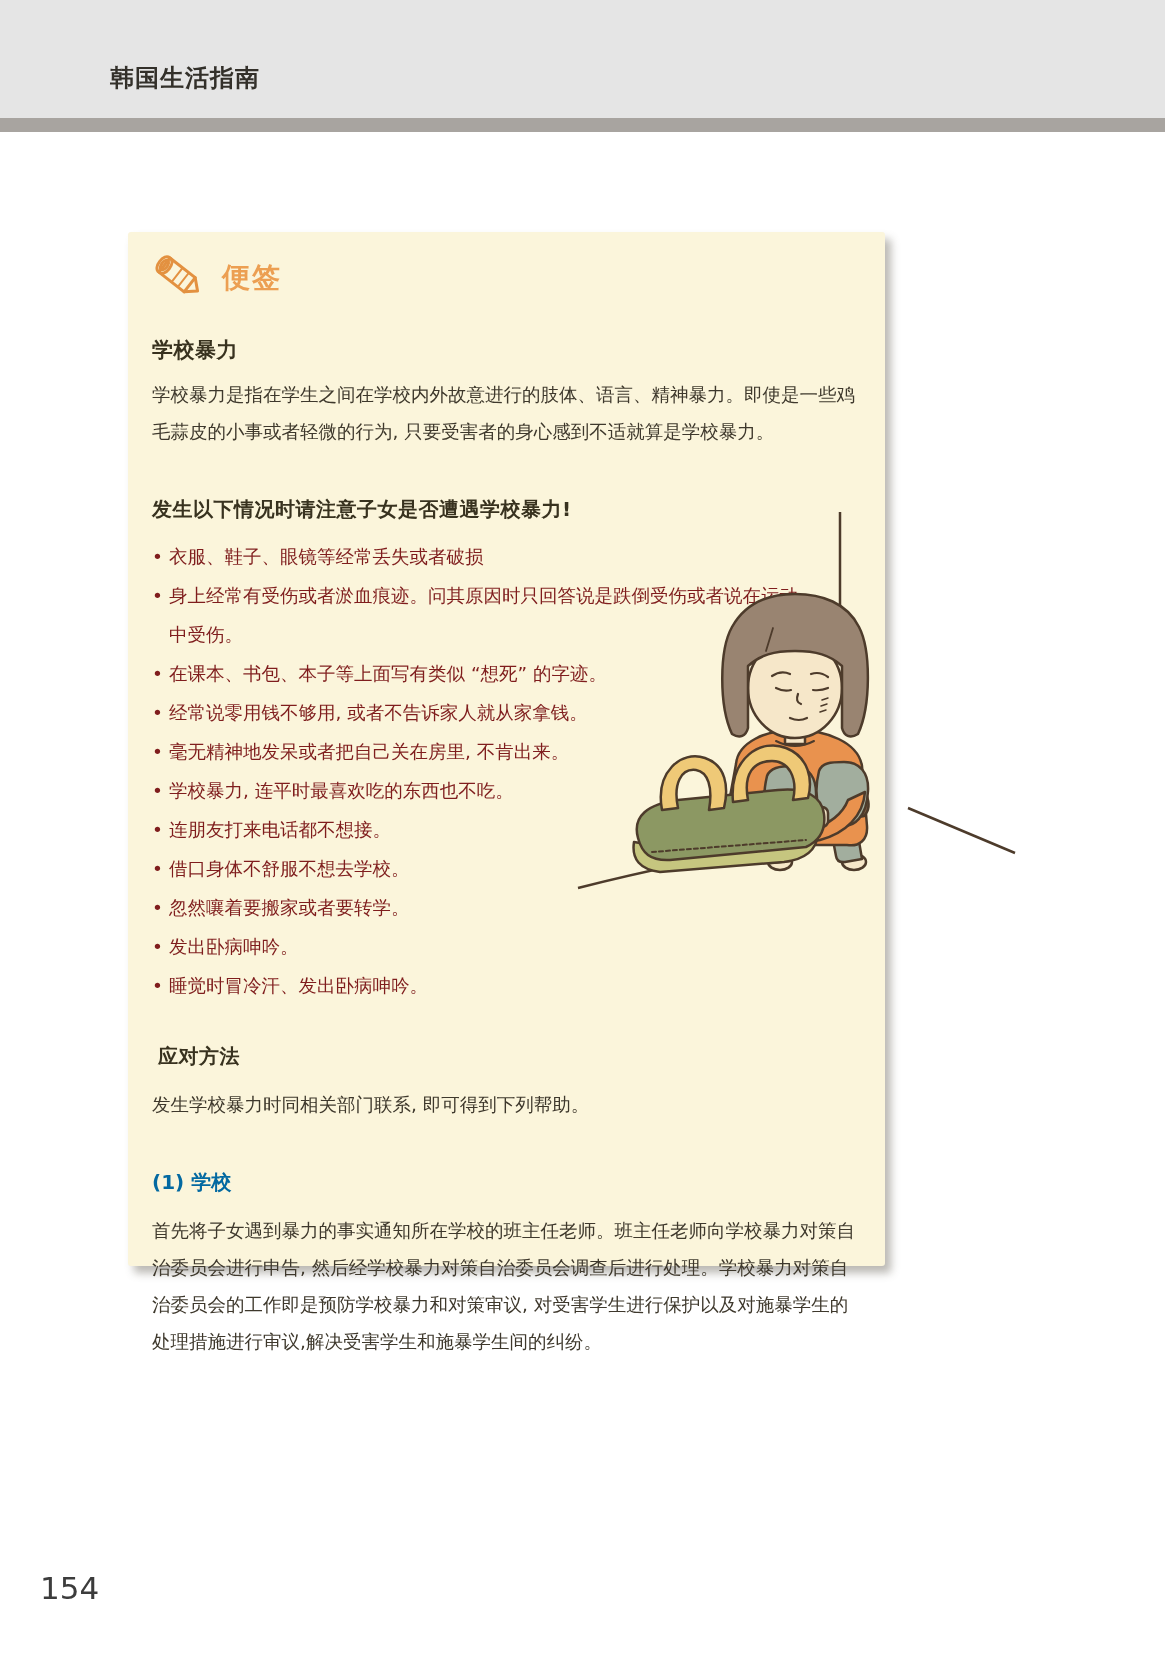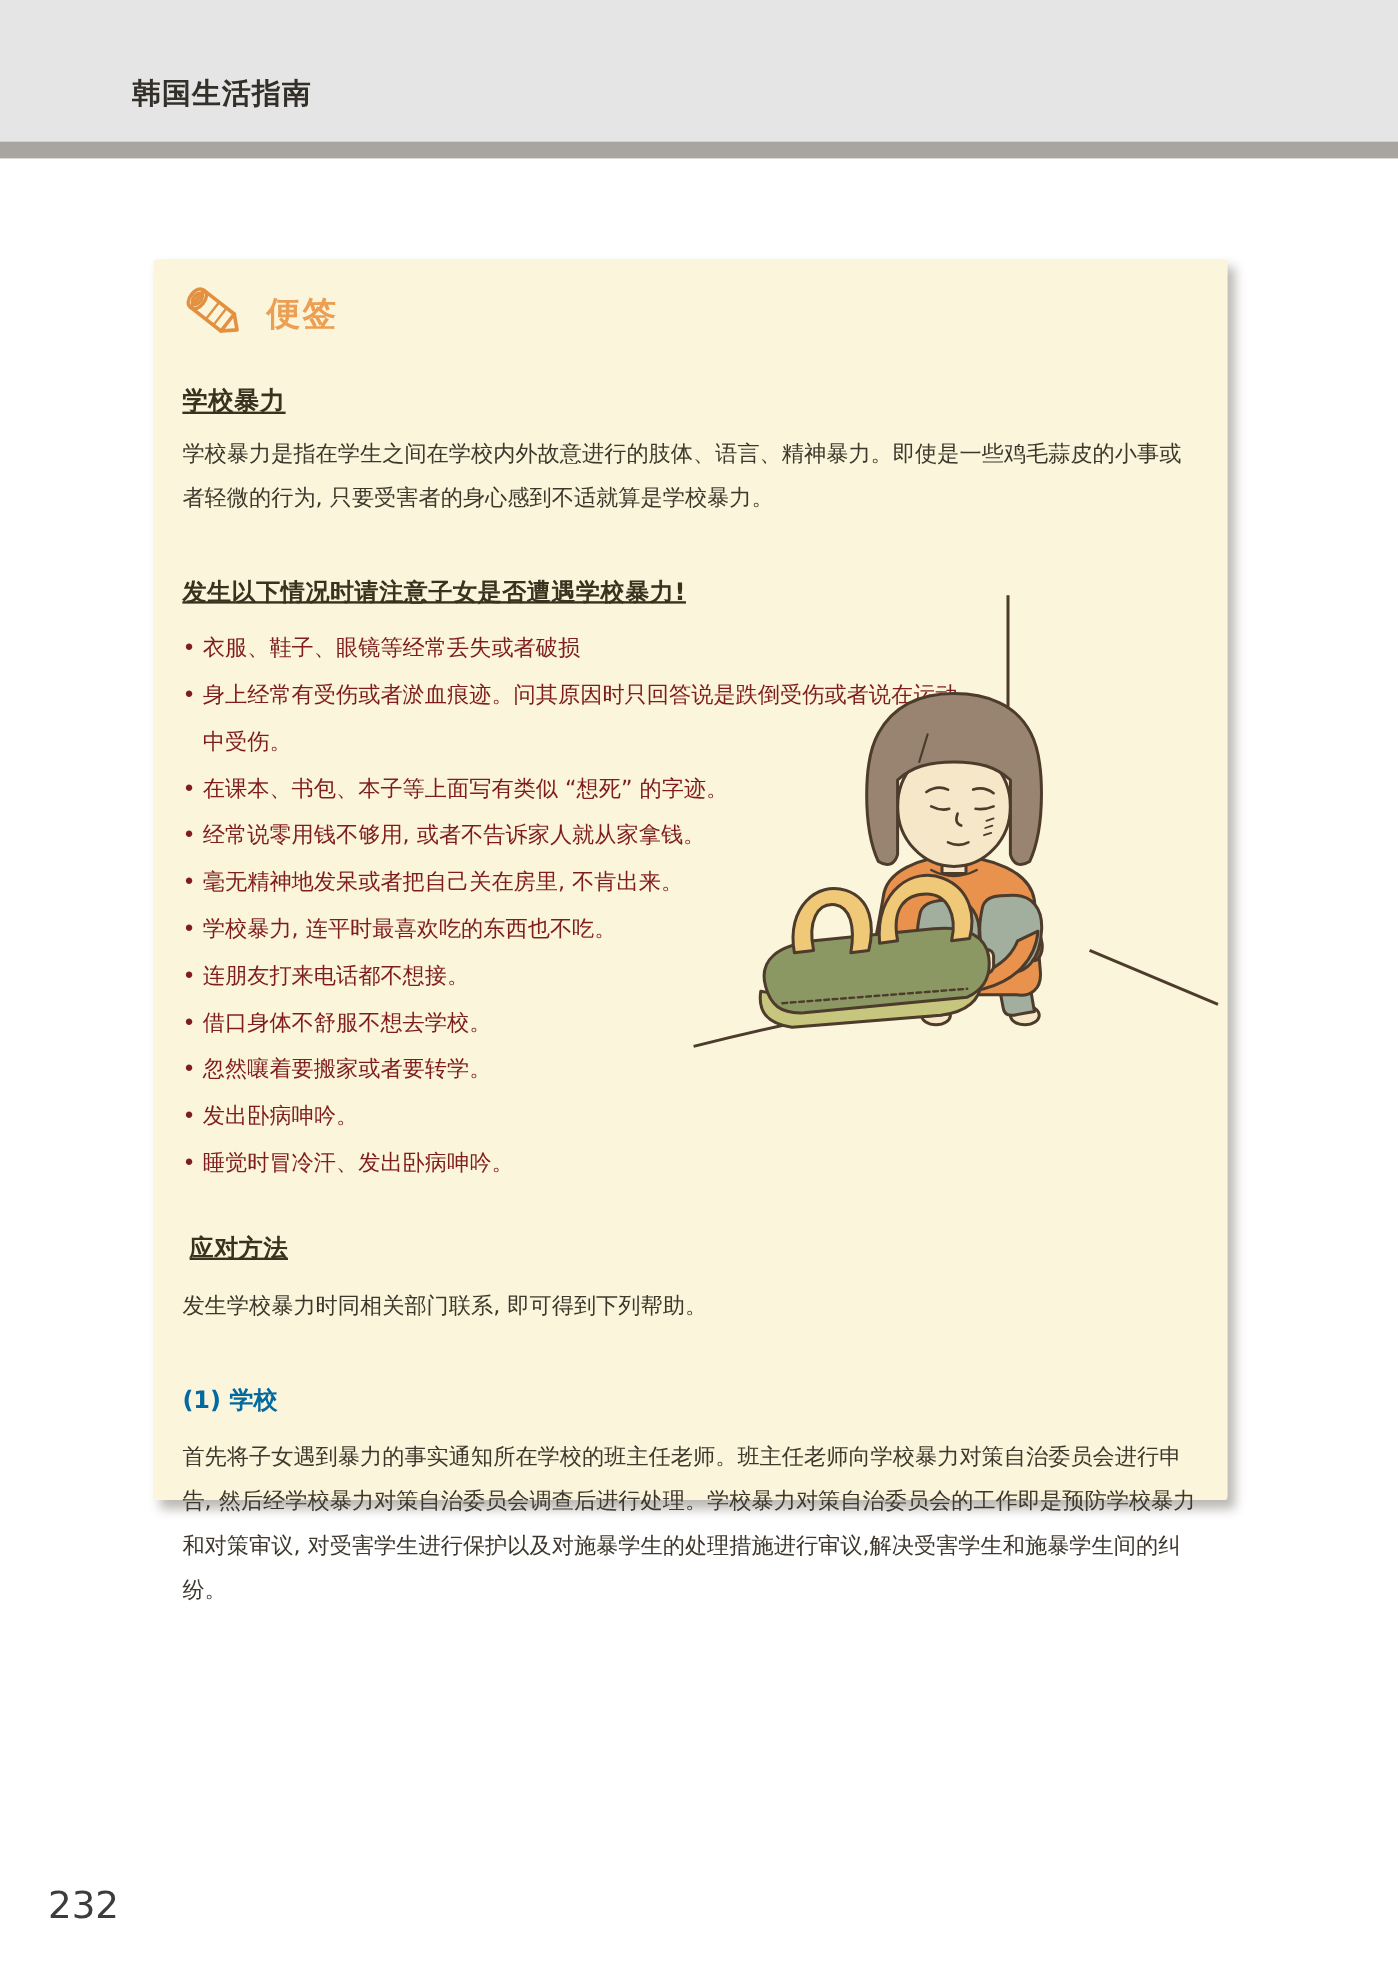--- a/index.html
+++ b/index.html
@@ -7,30 +7,30 @@
   body {
     width:1165px; height:1654px; position:relative;
     font-family:"DejaVu Sans", sans-serif;
     color:#3E382C;
   }
   .header-band { position:absolute; top:0; left:0; width:100%; height:118px; background:#e5e5e5; }
   .header-title { position:absolute; left:110px; top:62px; font-size:24px; font-weight:bold; color:#33302A; letter-spacing:1px; }
   .header-bar { position:absolute; top:118px; left:0; width:100%; height:14px; background:#A8A4A0; }
 
   .note-box {
-    position:absolute; left:128px; top:216px; width:895px; height:1034px;
+    position:absolute; left:128px; top:232px; width:757px; height:1034px;
     background:#FBF5DB; border-radius:3px;
     box-shadow:6px 7px 9px rgba(105,100,88,.45);
     padding:12px 24px 0 24px;
   }
   .note-tag { display:flex; align-items:center; gap:12px; height:68px; }
   .note-tag-label { font-size:28px; color:#EC9F52; font-weight:bold; letter-spacing:2px; }
   .pencil-icon { width:58px; height:58px; }
 
-  .sec-heading { font-size:20px; font-weight:bold; color:#38321F; letter-spacing:.5px;text-decoration:underline; }
+  .sec-heading { font-size:20px; font-weight:bold; color:#38321F; letter-spacing:.5px; }
   .sec1-heading { margin-top:24px; font-size:21px; }
   .body-text { font-size:18.5px; line-height:37px; color:#3E382C; }
   .sec1-body { margin-top:12px; max-width:852px; }
 
   .sec2-heading { margin-top:46px; }
   .warning-list { margin-top:14px; max-width:648px; list-style:none; }
   .warning-list li {
     position:relative; padding-left:17px;
     font-size:18.5px; line-height:39px; color:#7f1d1d;
   }
@@ -150,13 +150,13 @@
       <path d="M82,342 L236,330" stroke-width="2" stroke-dasharray="4 3"></path>
 
       <path d="M92,300 C85,262 111,240 135,248 C156,255 159,277 154,298 L139,300 C143,277 138,262 126,260 C111,258 103,274 108,298 Z" fill="#EFC977"></path>
 
       <path d="M163,292 C159,247 192,228 216,238 C239,247 243,270 238,288 L223,290 C228,268 219,251 202,251 C184,251 173,263 178,290 Z" fill="#EFC977"></path>
     </g>
   </svg>
 
 </div>
 
-<div class="page-number">232</div>
+<div class="page-number">154</div>
 
 </body></html>

